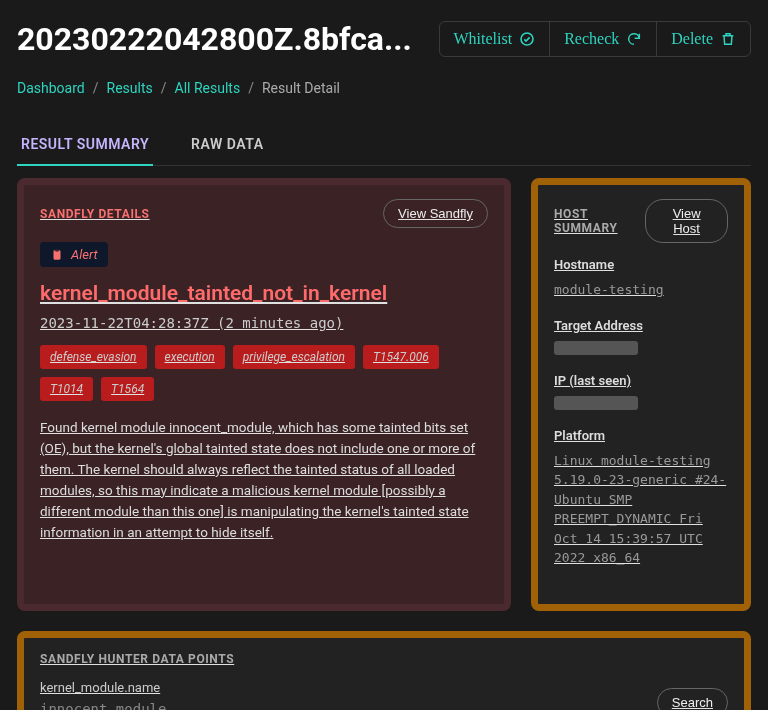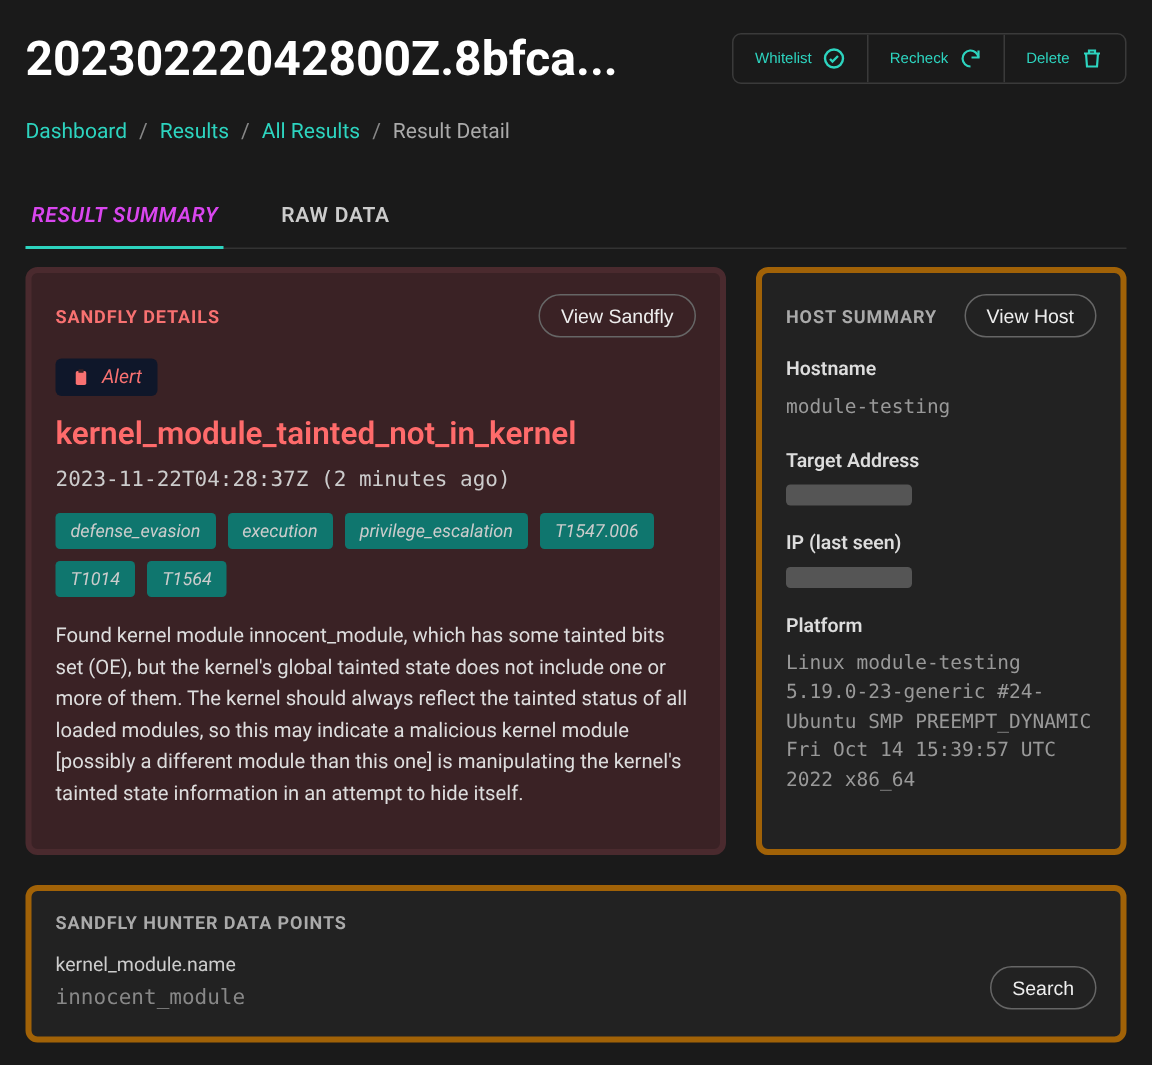--- a/index.html
+++ b/index.html
@@ -38,24 +38,25 @@
     flex-shrink: 0;
   }
   .action-btn {
     display: flex;
     align-items: center;
     gap: 7px;
     padding: 8px 14px;
     background: transparent;
     border: none;
     color: #2dd4bf;
-    font-size: 10px;
+    font-size: 16px;
     font-weight: 500;
     cursor: pointer;
     border-right: 1px solid #3a3a3a;
+    font-family: Liberation Serif, serif;
   }
   .action-btn:last-child { border-right: none; }
   .action-btn svg { width: 16px; height: 16px; }
   .breadcrumb {
     display: flex;
     align-items: center;
     gap: 8px;
     margin-top: 22px;
     font-size: 14px;
   }
@@ -72,41 +73,41 @@
     padding: 10px 4px 12px;
     font-size: 14px;
     font-weight: 600;
     letter-spacing: 0.5px;
     color: #ccc;
     cursor: pointer;
     border-bottom: 2px solid transparent;
     margin-bottom: -1px;
   }
   .tab.active {
-    color: #d946ef;
+    color: #c4b5fd;
     border-bottom-color: #2dd4bf;
-    font-style: italic;
   }
   .main-row {
     display: flex;
     gap: 20px;
     margin-top: 12px;
   }
   .panel {
     background: #222;
-    border: 4px solid #a16207;
+    border: 7px solid #a16207;
     border-radius: 8px;
     padding: 14px 16px 18px;
+    text-decoration: underline;
   }
   .panel.alert-panel {
     background: #3a2225;
     border-color: #4a2a2e;
     flex: 1;
   }
-  .panel.side { width: 247px; flex-shrink: 0; }
+  .panel.side { width: 220px; flex-shrink: 0; }
   .panel-head {
     display: flex;
     align-items: center;
     justify-content: space-between;
     margin-bottom: 14px;
   }
   .panel-title {
     font-size: 12px;
     font-weight: 700;
     letter-spacing: 0.6px;
@@ -140,21 +141,21 @@
     margin-bottom: 10px;
     word-break: break-all;
   }
   .timestamp {
     color: #ccc;
     font-size: 14px;
     margin-bottom: 14px;
   }
   .tags { display: flex; flex-wrap: wrap; gap: 8px; margin-bottom: 16px; }
   .tag {
-    background: #0f766e;
+    background: #b91c1c;
     color: #ccc;
     font-size: 12px;
     font-style: italic;
     padding: 5px 10px;
     border-radius: 3px;
   }
   .desc {
     color: #ddd;
     font-size: 13.5px;
     line-height: 1.55;

